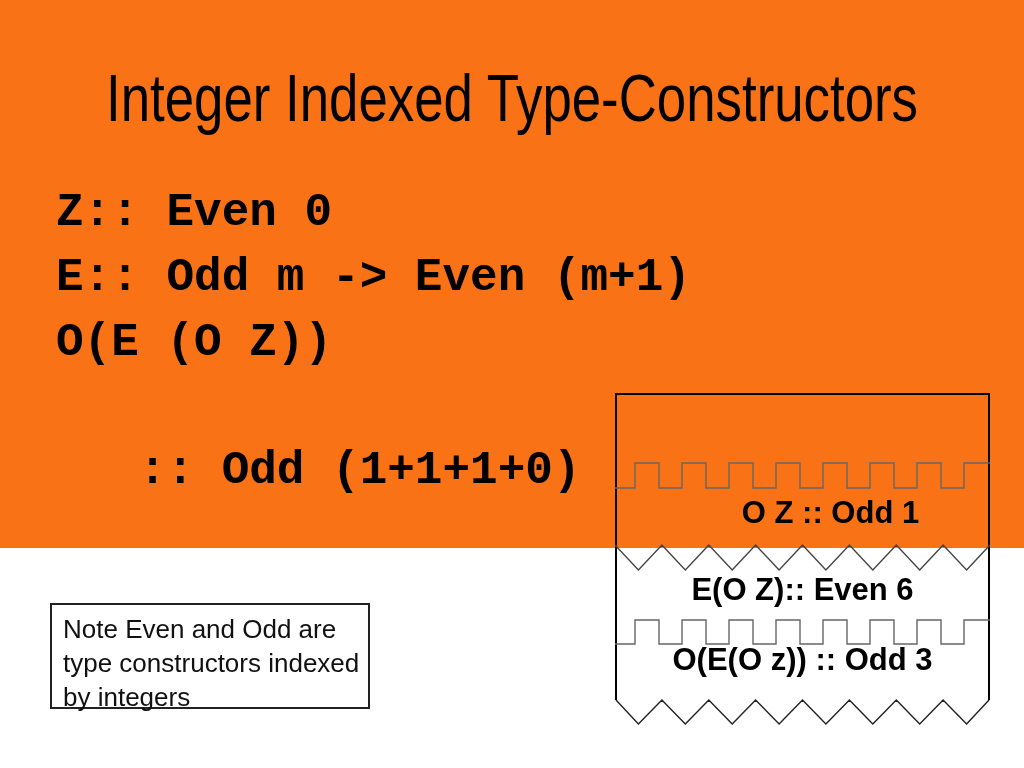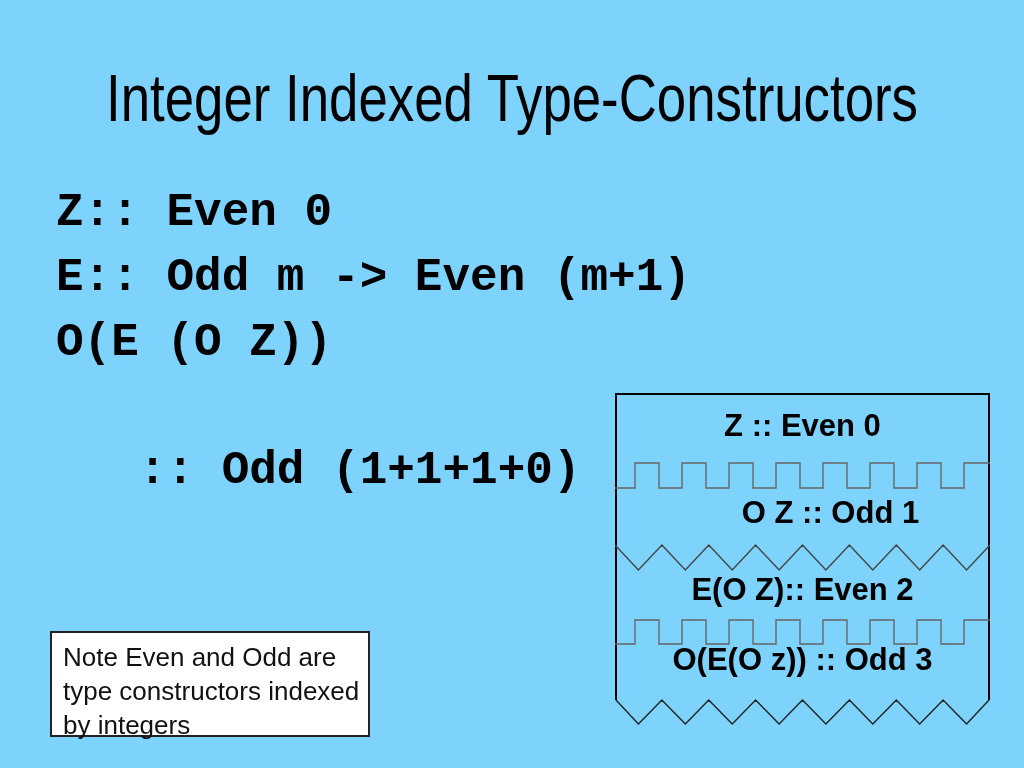--- a/index.html
+++ b/index.html
@@ -7,22 +7,22 @@
     padding: 0;
     width: 1024px;
     height: 768px;
     background: #ffffff;
     overflow: hidden;
     font-family: "Liberation Sans", sans-serif;
   }
   .slide {
     position: relative;
     width: 1024px;
-    height: 768px;
-    background: #7dd3fc;
+    height: 548px;
+    background: #f97316;
   }
   .title {
     position: absolute;
     left: 0;
     right: 0;
     top: 60px;
     margin: 0;
     text-align: center;
     font-family: "Liberation Sans", sans-serif;
     font-size: 66px;
@@ -54,21 +54,20 @@
   .note-box {
     position: absolute;
     left: 50px;
     top: 603px;
     width: 320px;
     height: 106px;
     box-sizing: border-box;
     border: 2px solid #222222;
     background: #ffffff;
     padding: 7px 0 0 11px;
-    margin-top: 28px;
   }
   .note-line {
     font-family: "Liberation Sans", sans-serif;
     font-size: 26px;
     line-height: 34px;
     color: #111111;
     white-space: nowrap;
   }
 
   .diagram {
@@ -128,19 +127,18 @@
 
       <path d="M0,95 H20 V70 H44 V95 H67 V70 H91 V95 H114 V70 H138 V95 H161 V70 H185 V95 H208 V70 H232 V95 H255 V70 H279 V95 H302 V70 H326 V95 H349 V70 H375" fill="none" stroke="#666666" stroke-width="1.4"></path>
 
       <path d="M0,152 L23.4,177 L46.9,152 L70.3,177 L93.8,152 L117.2,177 L140.6,152 L164.1,177 L187.5,152 L210.9,177 L234.4,152 L257.8,177 L281.3,152 L304.7,177 L328.1,152 L351.6,177 L375,152" fill="none" stroke="#444444" stroke-width="1.4"></path>
 
       <path d="M0,251 H20 V227 H44 V251 H67 V227 H91 V251 H114 V227 H138 V251 H161 V227 H185 V251 H208 V227 H232 V251 H255 V227 H279 V251 H302 V227 H326 V251 H349 V227 H375" fill="none" stroke="#666666" stroke-width="1.4"></path>
 
       <path d="M1,307 L23.4,331 L46.9,307 L70.3,331 L93.8,307 L117.2,331 L140.6,307 L164.1,331 L187.5,307 L210.9,331 L234.4,307 L257.8,331 L281.3,307 L304.7,331 L328.1,307 L351.6,331 L374,307" fill="none" stroke="#222222" stroke-width="1.4"></path>
     </svg>
 
-    <div class="diagram-label row-label-0">Z :: Even 0</div>
     <div class="diagram-label row-label-1">O Z :: Odd 1</div>
-    <div class="diagram-label row-label-2">E(O Z):: Even 2</div>
+    <div class="diagram-label row-label-2">E(O Z):: Even 6</div>
     <div class="diagram-label row-label-3">O(E(O z)) :: Odd 3</div>
   </div>
 
 </div>
 
 </body></html>

